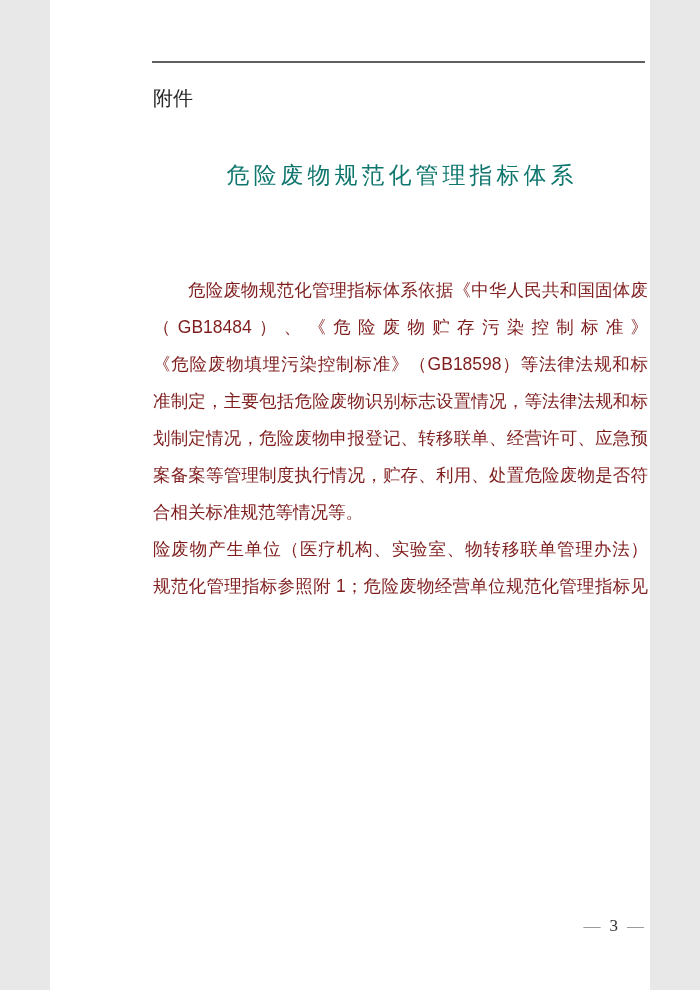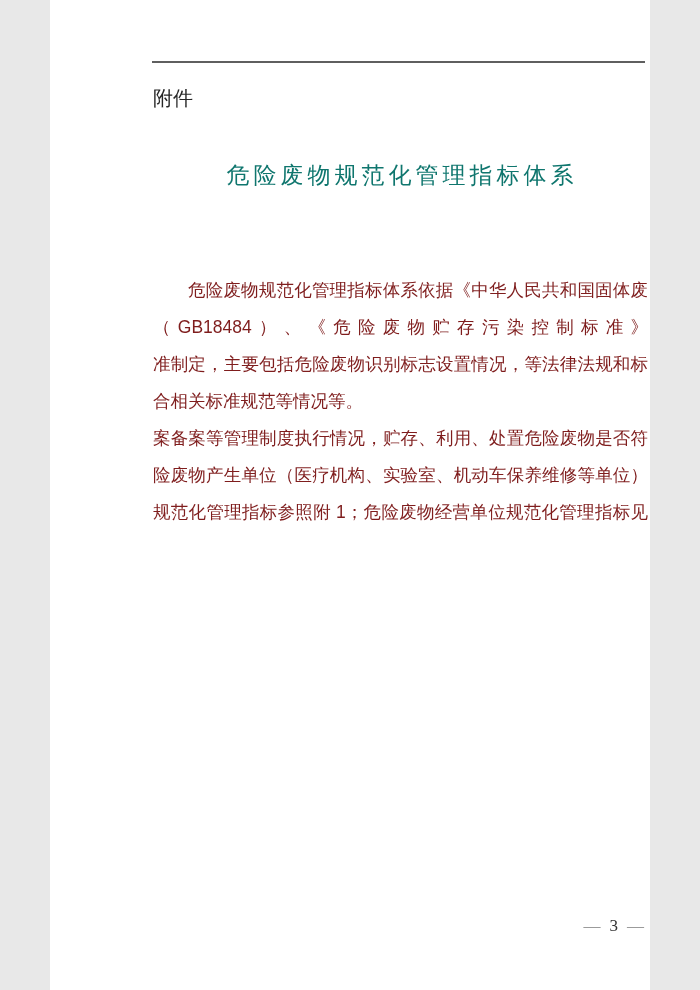--- a/index.html
+++ b/index.html
@@ -87,27 +87,29 @@
 
   <div class="attachment-label">附件</div>
 
   <div class="doc-title">危险废物规范化管理指标体系</div>
 
   <div class="body-text">
 
     <div class="paragraph">
       <div class="line para-start">危险废物规范化管理指标体系依据《中华人民共和国固体废</div>
       <div class="line">（GB18484）、《危险废物贮存污染控制标准》（GB18597）、</div>
+      <div class="line">《危险废物填埋污染控制标准》（GB18598）等法律法规和标</div>
       <div class="line">准制定，主要包括危险废物识别标志设置情况，等法律法规和标</div>
+      <div class="line">划制定情况，危险废物申报登记、转移联单、经营许可、应急预</div>
+      <div class="line">案备案等管理制度执行情况，贮存、利用、处置危险废物是否符</div>
       <div class="line para-end">合相关标准规范等情况等。</div>
-      <div class="line">案备案等管理制度执行情况，贮存、利用、处置危险废物是否符</div>
     </div>
 
     <div class="paragraph">
-      <div class="line">险废物产生单位（医疗机构、实验室、机动车保养维修等单位）</div>
+      <div class="line">险废物产生单位（医疗机构、实验室、物转移联单管理办法）</div>
       <div class="line">规范化管理指标参照附 1；危险废物经营单位规范化管理指标见</div>
     </div>
 
   </div>
 
   <div class="page-footer">
     <span class="dash">—</span><span class="pnum">3</span><span class="dash">—</span>
   </div>
 
 </div>

